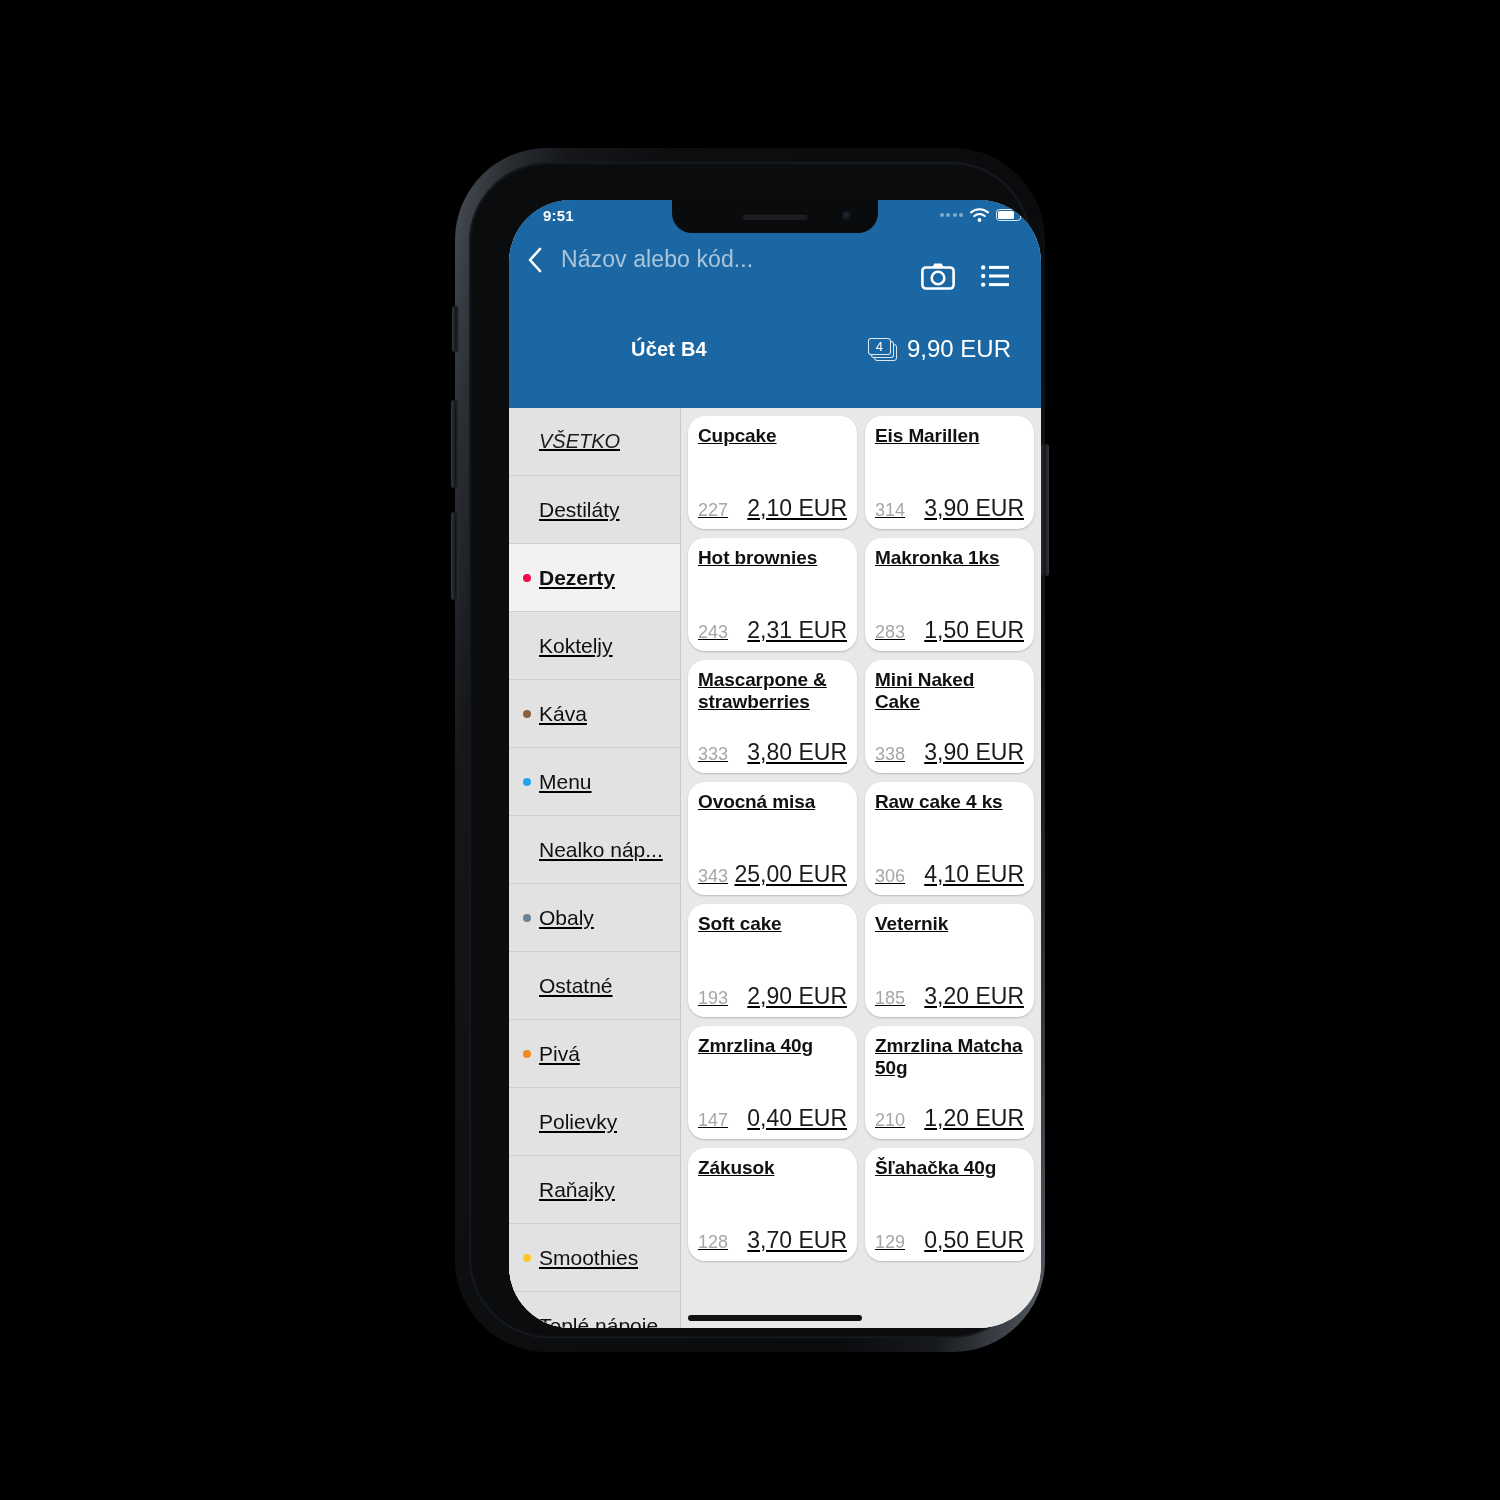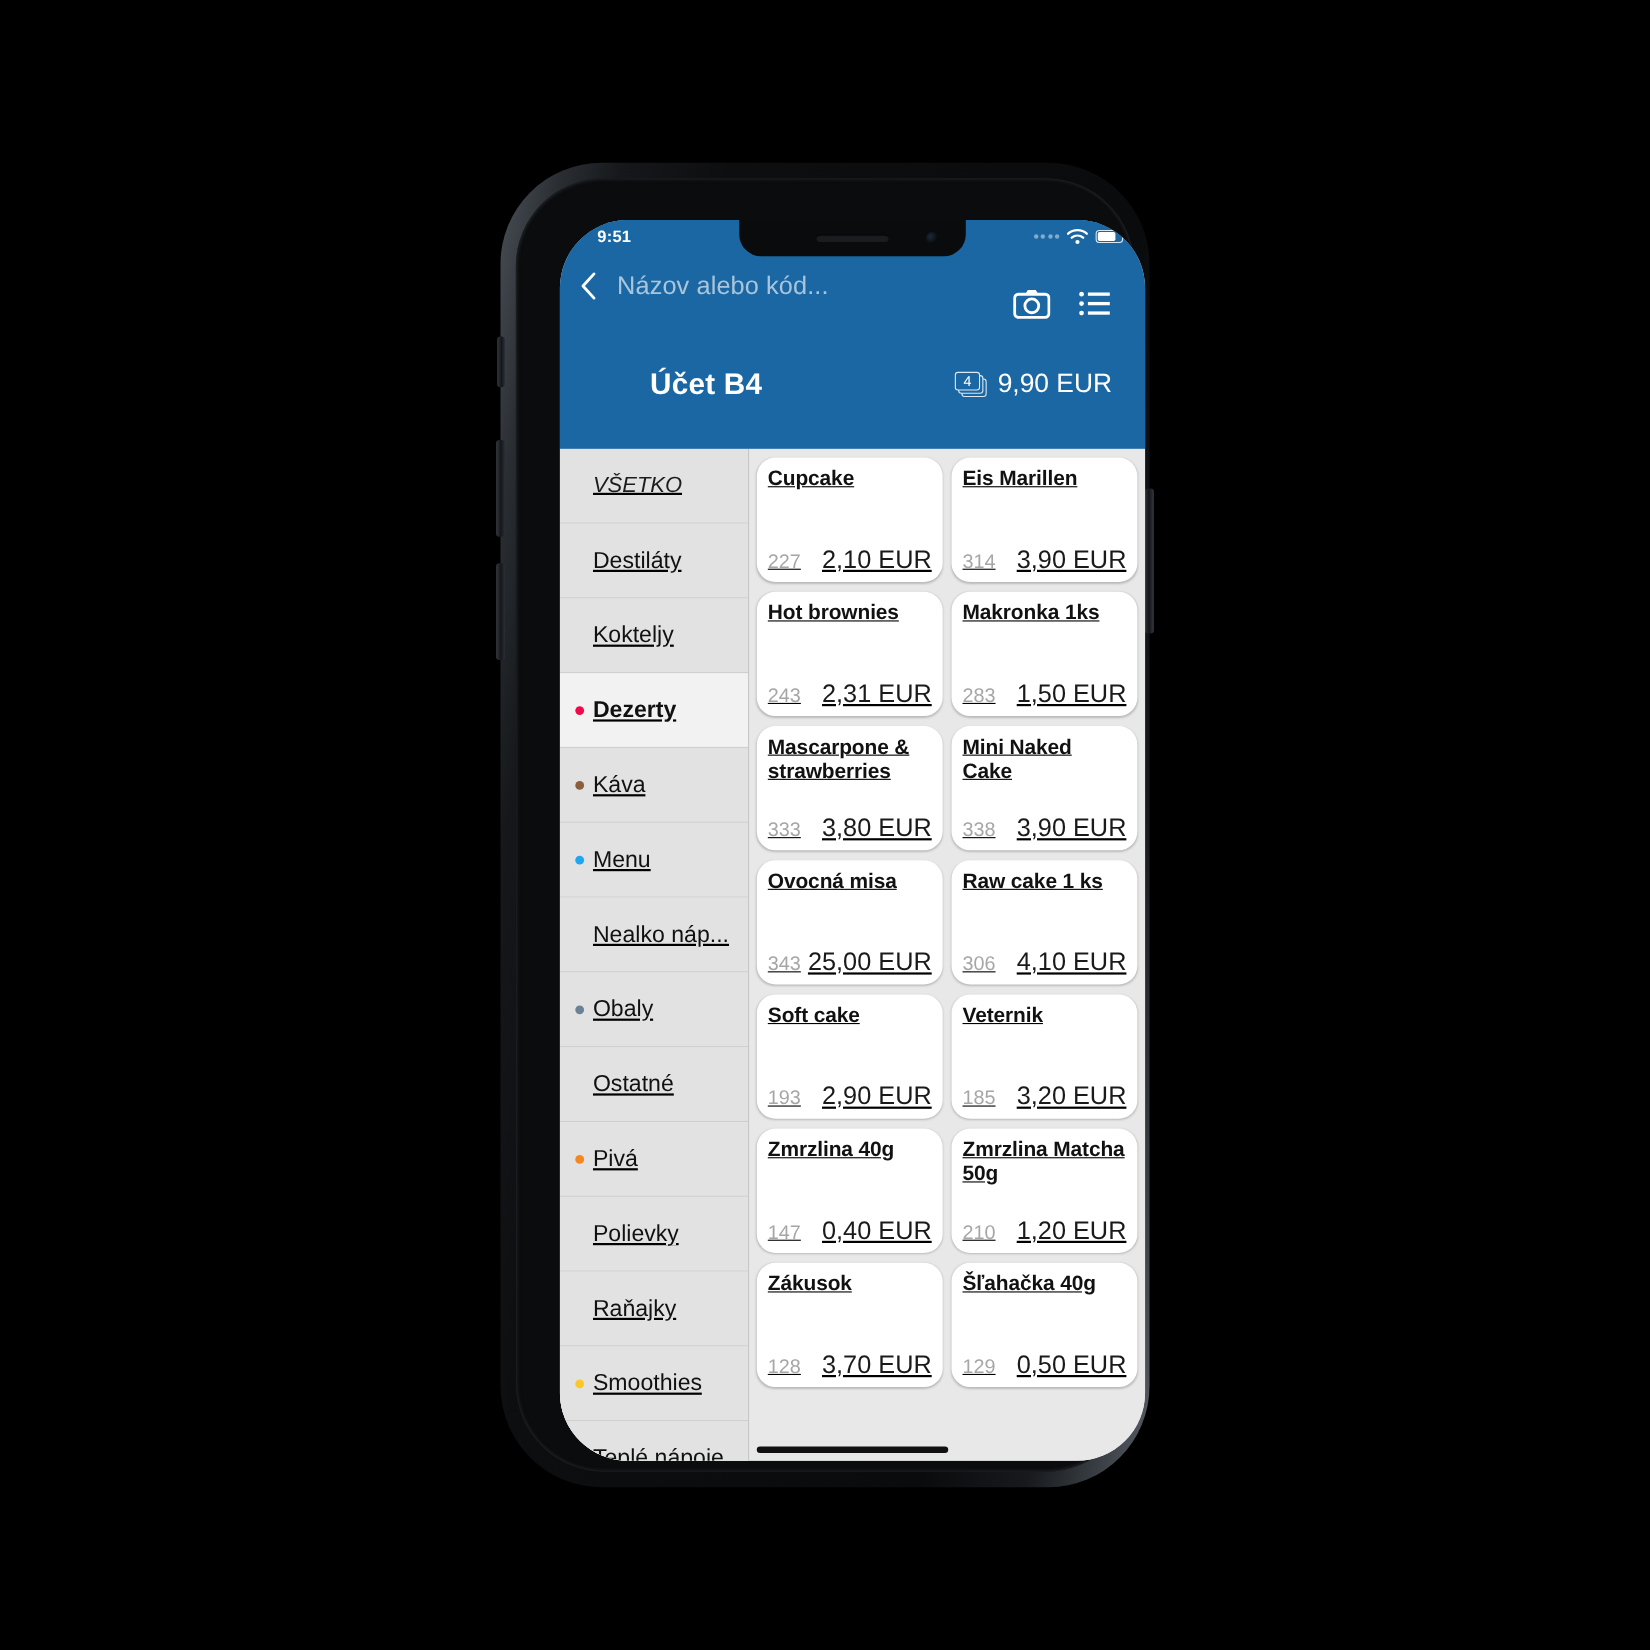--- a/index.html
+++ b/index.html
@@ -61,21 +61,21 @@
   .searchrow{position:absolute;left:0;top:46px;width:100%;height:60px;display:flex;}
   .backbtn{width:44px;text-align:center;color:#fff;font-size:27px;line-height:1;font-weight:300;margin-left:4px;cursor:pointer;}
   .backbtn svg{display:block;margin:0 auto;}
   .searchinput{
     flex:1;color:rgba(255,255,255,.62);font-size:23px;padding-left:4px;letter-spacing:.1px;
     white-space:nowrap;overflow:hidden;
   }
   .navicons{display:flex;align-items:center;gap:26px;padding-right:32px;}
   .navicons .ic{cursor:pointer;display:block;}
   .acctrow{position:absolute;left:0;top:118px;width:100%;height:62px;display:flex;align-items:center;justify-content:space-between;padding:0 30px 0 34px;box-sizing:border-box;}
-  .accttitle{color:#fff;font-size:27px;font-weight:bold;letter-spacing:.2px;margin-left:48px;}
+  .accttitle{color:#fff;font-size:20px;font-weight:bold;letter-spacing:.2px;margin-left:88px;}
   .accttotal{color:#fff;font-size:24px;display:flex;align-items:center;gap:9px;}
   .cartbadge{position:relative;width:30px;height:23px;}
   .cartbadge .sheet{position:absolute;border:1.8px solid rgba(255,255,255,.85);border-radius:3px;box-sizing:border-box;}
   .cartbadge .s3{left:6px;top:6px;width:23px;height:17px;}
   .cartbadge .s2{left:3px;top:3px;width:23px;height:17px;background:#1b67a3;}
   .cartbadge .s1{left:0;top:0;width:23px;height:17px;background:#1b67a3;display:flex;align-items:center;justify-content:center;
     font-size:13px;color:#fff;font-weight:500;}
   
   .content{position:absolute;left:0;top:208px;right:0;bottom:0;display:flex;background:#e8e8e8;text-decoration:underline;}
   
@@ -191,29 +191,29 @@
         <div class="content">
           <div class="sidebar">
               <div class="cat all">
                 <span class="dot empty"></span>
                 <span class="lbl">VŠETKO</span>
               </div>
               <div class="cat">
                 <span class="dot empty"></span>
                 <span class="lbl">Destiláty</span>
               </div>
-              <div class="cat">
-                <span class="dot empty"></span>
-                <span class="lbl">Kokteljy</span>
-              </div>
               <div class="cat sel">
                 <span class="dot" style="background: rgb(242, 9, 74);"></span>
                 <span class="lbl">Dezerty</span>
               </div>
               <div class="cat">
+                <span class="dot empty"></span>
+                <span class="lbl">Kokteljy</span>
+              </div>
+              <div class="cat">
                 <span class="dot" style="background: rgb(139, 94, 60);"></span>
                 <span class="lbl">Káva</span>
               </div>
               <div class="cat">
                 <span class="dot" style="background: rgb(30, 167, 240);"></span>
                 <span class="lbl">Menu</span>
               </div>
               <div class="cat">
                 <span class="dot empty"></span>
                 <span class="lbl">Nealko náp...</span>
@@ -291,21 +291,21 @@
                 </div>
               </div>
               <div class="card">
                 <div class="pname">Ovocná misa</div>
                 <div class="prow">
                   <span class="pcode">343</span>
                   <span class="pprice">25,00 EUR</span>
                 </div>
               </div>
               <div class="card">
-                <div class="pname">Raw cake 1 ks</div>
+                <div class="pname">Raw cake 4 ks</div>
                 <div class="prow">
                   <span class="pcode">306</span>
                   <span class="pprice">4,10 EUR</span>
                 </div>
               </div>
               <div class="card">
                 <div class="pname">Soft cake</div>
                 <div class="prow">
                   <span class="pcode">193</span>
                   <span class="pprice">2,90 EUR</span>

